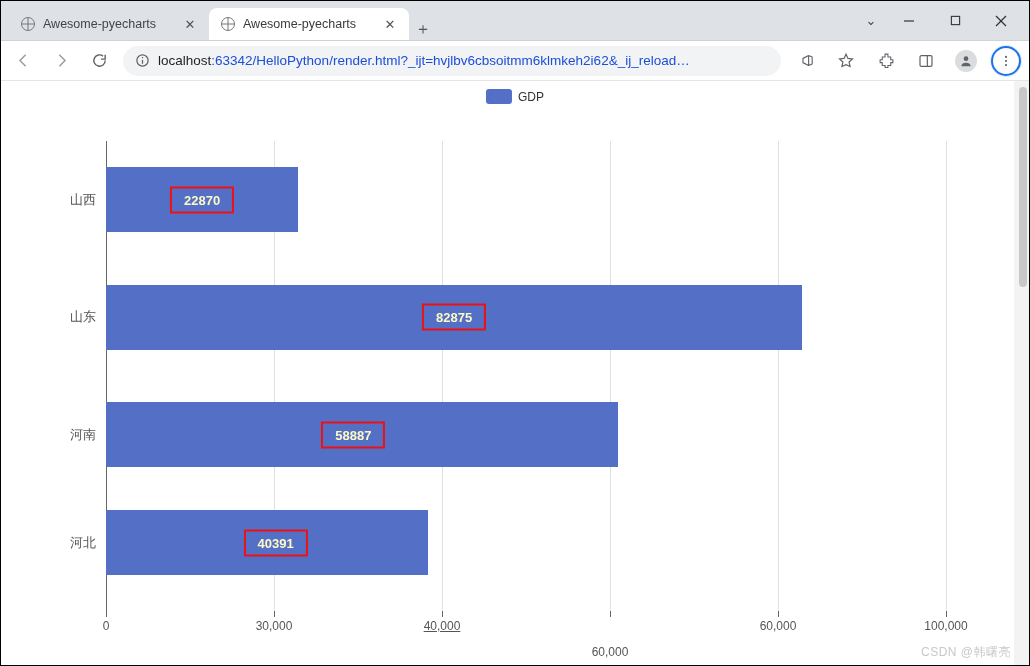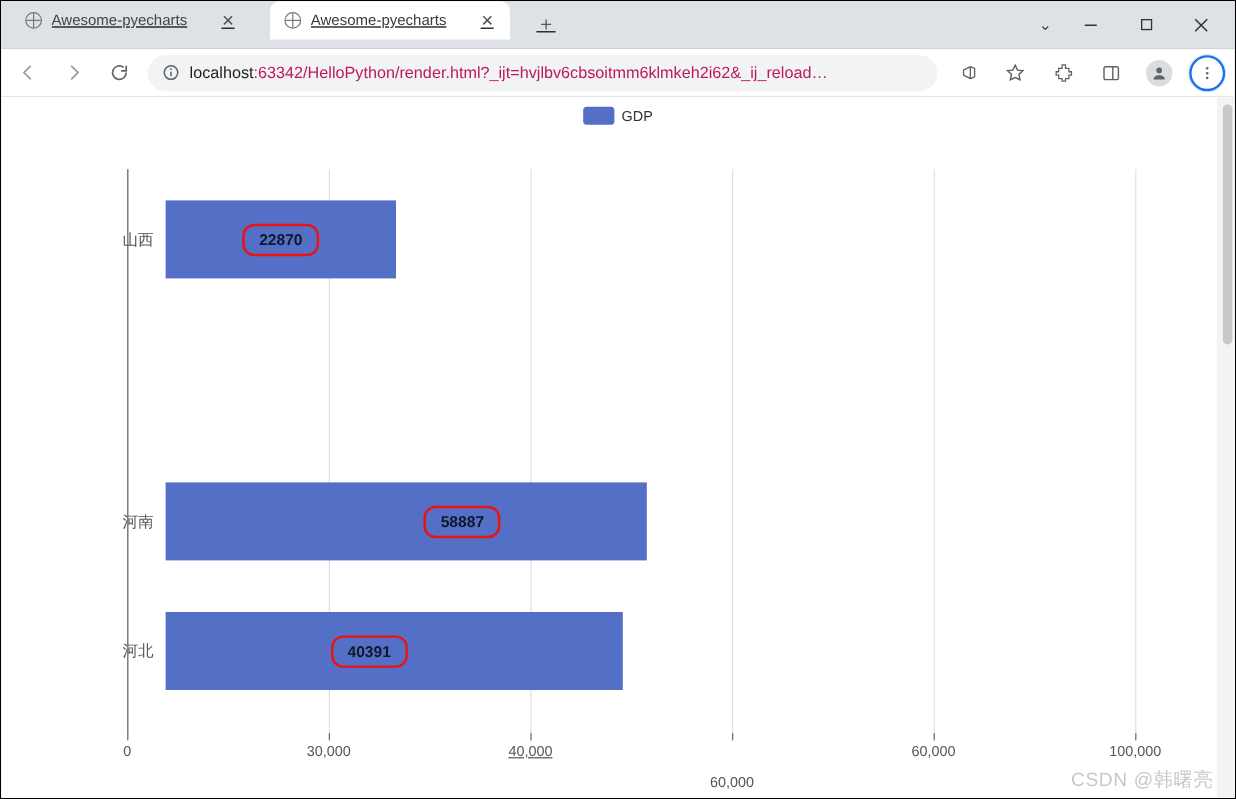--- a/index.html
+++ b/index.html
@@ -10,21 +10,21 @@
     background: #fff;
     border: 1px solid #000;
     box-shadow: 4px 4px 0 rgba(0,0,0,.4);
   }
   
   .titlebar {
     height: 40px; display: flex; align-items: stretch;
     background: #dee1e6;
     border-bottom: 1px solid #cfd2d6;
   }
-  .tabstrip { display: flex; padding-left: 8px; gap: 16px; flex: 1; text-decoration: underline; }
+  .tabstrip { display: flex; align-items: flex-end; padding-left: 8px; gap: 0; flex: 1; }
   .tab {
     display: flex; align-items: center; gap: 8px;
     height: 32px; padding: 0 10px 0 12px;
     font-size: 12.5px; color: #444;
     border-top-left-radius: 8px; border-top-right-radius: 8px;
     position: relative; min-width: 200px; max-width: 230px;
   }
   .tab.active { background: #fff; color: #3a3a3a; }
   .tab.inactive { background: transparent; }
   .tab .favicon {
@@ -55,42 +55,42 @@
   .nav-btn.enabled { color: #5f6368; }
   .nav-btn svg { width: 17px; height: 17px; }
   .addrbar {
     flex: 1; height: 30px; border-radius: 15px; background: #f1f3f4;
     display: flex; align-items: center; padding: 0 12px; gap: 8px;
     font-size: 13.5px; color: #3c3c3c; overflow: hidden;
   }
   .secure-icon { color: #5f6368; flex: 0 0 auto; display:flex; }
   .url { white-space: nowrap; overflow: hidden; text-overflow: ellipsis; }
   .url .host { color: #1f1f1f; margin-top: 23px; }
-  .url .rest { color: #be185d; text-align: center; }
+  .url .rest { color: #1d4ed8; text-align: center; }
   .tool-icon { width: 30px; height: 30px; display: flex; align-items: center; justify-content: center; color: #5f6368; cursor: pointer; }
   .tool-icon.menu {
     border: 2px solid #1a73e8; border-radius: 50%; width: 30px; height: 30px;
     box-shadow: 0 0 0 1px rgba(26,115,232,.15);
   }
   .avatar-icon {
     width:22px;height:22px;border-radius:50%;background:#dadce0;
     display:flex;align-items:center;justify-content:center;color:#5f6368;
   }
 
   
   .viewport {
     position: absolute; left: 0; right: 0; top: 80px; bottom: 0;
     overflow: hidden; background: #fff;
   }
   .scrollbar-track {
     position:absolute; right:0; top:0; bottom:0; width:15px; background:#f3f3f3;
   }
   .scrollbar-thumb { position:absolute; right:2px; top:6px; width:8px; height:200px; background:#c8c8c8; border-radius:4px; }
   .watermark {
-    position: absolute; right: 18px; bottom: 4px; font-size: 16px;
+    position: absolute; right: 18px; bottom: 4px; font-size: 12px;
     color: #c8c8c8; letter-spacing: .5px; font-family: sans-serif;
   }
 
   
   .legend {
     position:absolute; left:50%; top:8px; transform:translateX(-50%);
     display:flex; align-items:center; gap:6px; font-size:12px; color:#333;
     cursor:pointer;
   }
   .legend-swatch { width:26px; height:15px; border-radius:3px; }
@@ -99,28 +99,27 @@
   .chart {
     position: absolute; left: 105px; top: 60px;
     width: 840px; height: 470px;
   }
   .plot { position:absolute; inset:0; }
   .gridline { position:absolute; top:0; bottom:-1px; width:1px; background:#e0e0e0; }
   .x-tick { position:absolute; top:100%; transform:translateX(-50%); margin-top:8px; font-size:12px; color:#555; white-space:nowrap; }
   .x-tick-mark { position:absolute; top:100%; width:1px; height:6px; background:#666; }
   .y-axis-line { position:absolute; left:0; top:0; bottom:0; width:1px; background:#666; }
 
-  .bar-row { position:absolute; left:0; height:65px; display:flex; align-items:center;margin-left:32px; }
+  .bar-row { position:absolute; left:0; height:65px; display:flex; align-items:center; }
   .y-label { position:absolute; right:100%; margin-right:10px; font-size:13px; color:#555; white-space:nowrap; }
   .bar { height:100%; position:relative; }
   .bar-label {
     position:absolute; top:50%; transform:translate(-50%,-50%);
-    color:#0f172a; font-size:13px; font-weight:600;
+    color:#fef9c3; font-size:13px; font-weight:600;
     padding:4px 12px;
-    border-radius:10px;
   }
   .bar-label.highlighted { border:2px solid #e11; background:rgba(0,0,0,0.0); }
 
 </style>
 </head>
 <body>
 
 <div class="window">
 
   <div class="titlebar">
@@ -251,29 +250,35 @@
           <div class="gridline" style="left: 840px;"></div>
           <div class="x-tick-mark" style="left: 840px;"></div>
           <div class="x-tick" style="left: 840px;">100,000</div>
           <div class="y-axis-line"></div>
           <div class="bar-row" style="top: 26.25px; height: 65px;">
             <div class="y-label">山西</div>
             <div class="bar" style="width: 192.108px; background: rgb(84, 112, 198);">
               <div class="bar-label highlighted" style="left: 96.054px;">22870</div>
             </div>
           </div>
+          <div class="bar-row" style="top: 143.75px; height: 65px;">
+            <div class="y-label">山东</div>
+            <div class="bar" style="width: 696.15px; background: rgb(84, 112, 198);">
+              <div class="bar-label highlighted" style="left: 348.075px;">82875</div>
+            </div>
+          </div>
           <div class="bar-row" style="top: 261.25px; height: 65px;">
             <div class="y-label">河南</div>
-            <div class="bar" style="width: 401px; background: rgb(84, 112, 198);">
+            <div class="bar" style="width: 512px; background: rgb(84, 112, 198);">
               <div class="bar-label highlighted" style="left: 247.325px;">58887</div>
             </div>
           </div>
           <div class="bar-row" style="top: 369px; height: 65px;">
             <div class="y-label">河北</div>
-            <div class="bar" style="width: 381px; background: rgb(84, 112, 198);">
+            <div class="bar" style="width: 322px; background: rgb(84, 112, 198);">
               <div class="bar-label highlighted" style="left: 169.642px;">40391</div>
             </div>
           </div>
         </div>
     </div>
 
     <div class="scrollbar-track">
       <div class="scrollbar-thumb"></div>
     </div>
 

